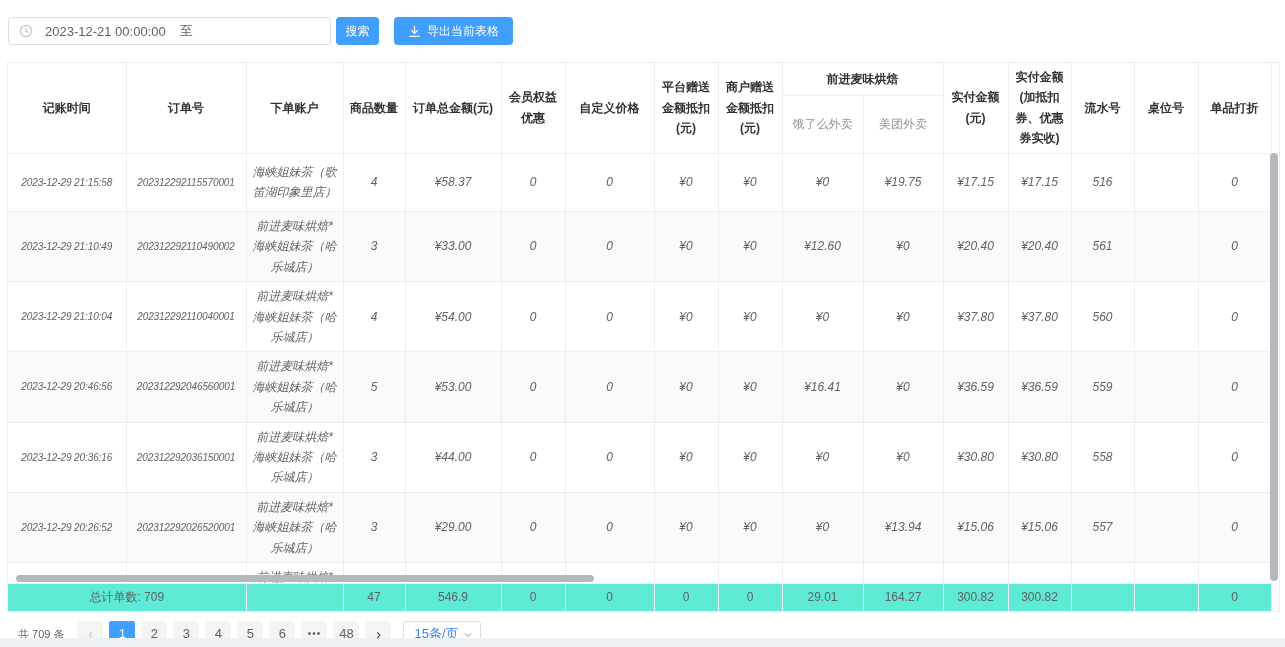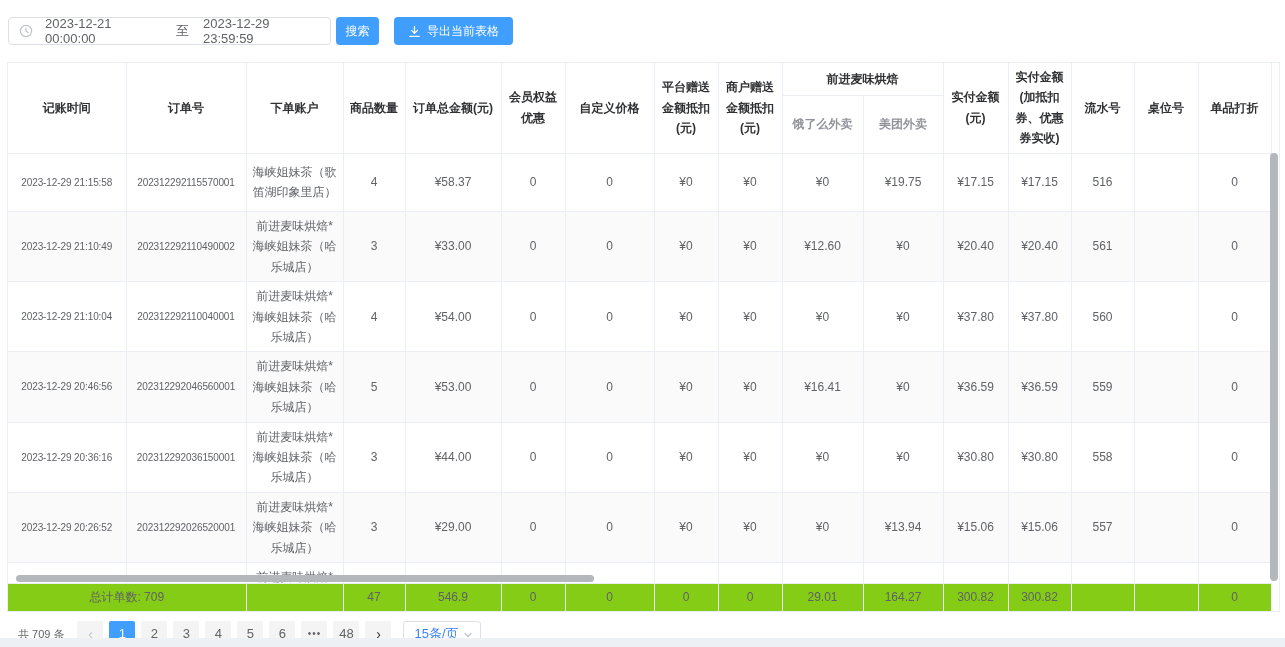--- a/index.html
+++ b/index.html
@@ -68,48 +68,49 @@
   th {
     color: #303133;
     font-size: 12px;
     font-weight: bold;
     line-height: 1.7;
     padding: 4px 6px;
     background: #fff;
   }
   .hdr-row-1 { height: 32px; }
   .hdr-row-2 { height: 57px; }
-  th.sub-th { color: #909399; font-weight: 700; }
+  th.sub-th { color: #909399; font-weight: 400; }
   td {
     color: #606266;
     font-size: 12px;
     line-height: 1.7;
     padding: 4px 4px;
     background: #fff;
   }
   .body-viewport {
     position: relative;
     width: 1263px;
     height: 429px;
     overflow: hidden;
+    font-style: italic;
   }
   .body-table td:nth-child(1), .body-table td:nth-child(2) {
     font-size: 10px; letter-spacing: -0.1px;
   }
   .body-table tr:nth-child(1) { height: 58px; }
   .body-table tr:nth-child(2) { height: 69px; }
   .body-table tr:nth-child(3) { height: 64px; }
   .body-table tr:nth-child(4) { height: 70px; }
   .body-table tr:nth-child(5) { height: 70px; }
   .body-table tr:nth-child(6) { height: 64px; }
   .body-table tr:nth-child(7) { height: 69px; }
   .body-table tr:nth-child(even) td { background: #fafafa; }
 
   .summary-table td {
-    background: #84cc16;
+    background: #5eead4;
     height: 28px;
     border-top: 1px solid #ebeef5;
     border-bottom: none;
     padding: 2px 4px;
   }
 
   
   .hscroll-thumb {
     position: absolute;
     left: 8px; bottom: 1px;
@@ -178,21 +179,20 @@
 <div class="topbar">
   <div class="date-range">
     <span class="clock">
       <svg width="14" height="14" viewBox="0 0 14 14">
           <circle cx="7" cy="7" r="5.6" fill="none" stroke="#c0c4cc" stroke-width="1.2"></circle>
           <path d="M7 4v3.2l2.2 1.4" fill="none" stroke="#c0c4cc" stroke-width="1.2" stroke-linecap="round"></path>
         </svg>
     </span>
     <span>2023-12-21 00:00:00</span>
     <span class="sep">至</span>
-    <span>2023-12-29 23:59:59</span>
   </div>
   <button class="btn btn-search">搜索</button>
   <button class="btn btn-export">
     <span class="dl-icon">
       <svg width="13" height="13" viewBox="0 0 14 14">
           <path d="M7 1.5v7M3.8 5.8L7 9l3.2-3.2" fill="none" stroke="#fff" stroke-width="1.4" stroke-linecap="round" stroke-linejoin="round"></path>
           <path d="M2 12.2h10" stroke="#fff" stroke-width="1.4" stroke-linecap="round"></path>
         </svg>
     </span>
     <span>导出当前表格</span>

